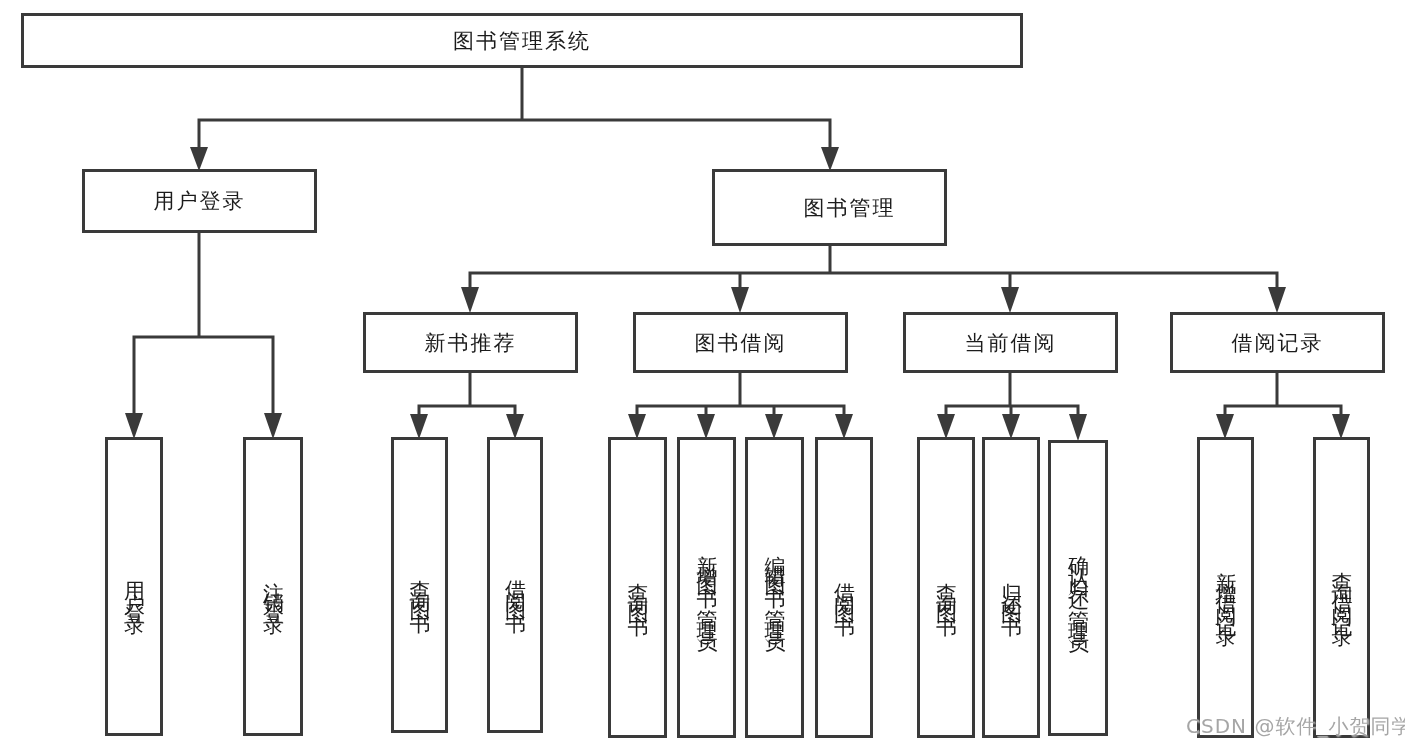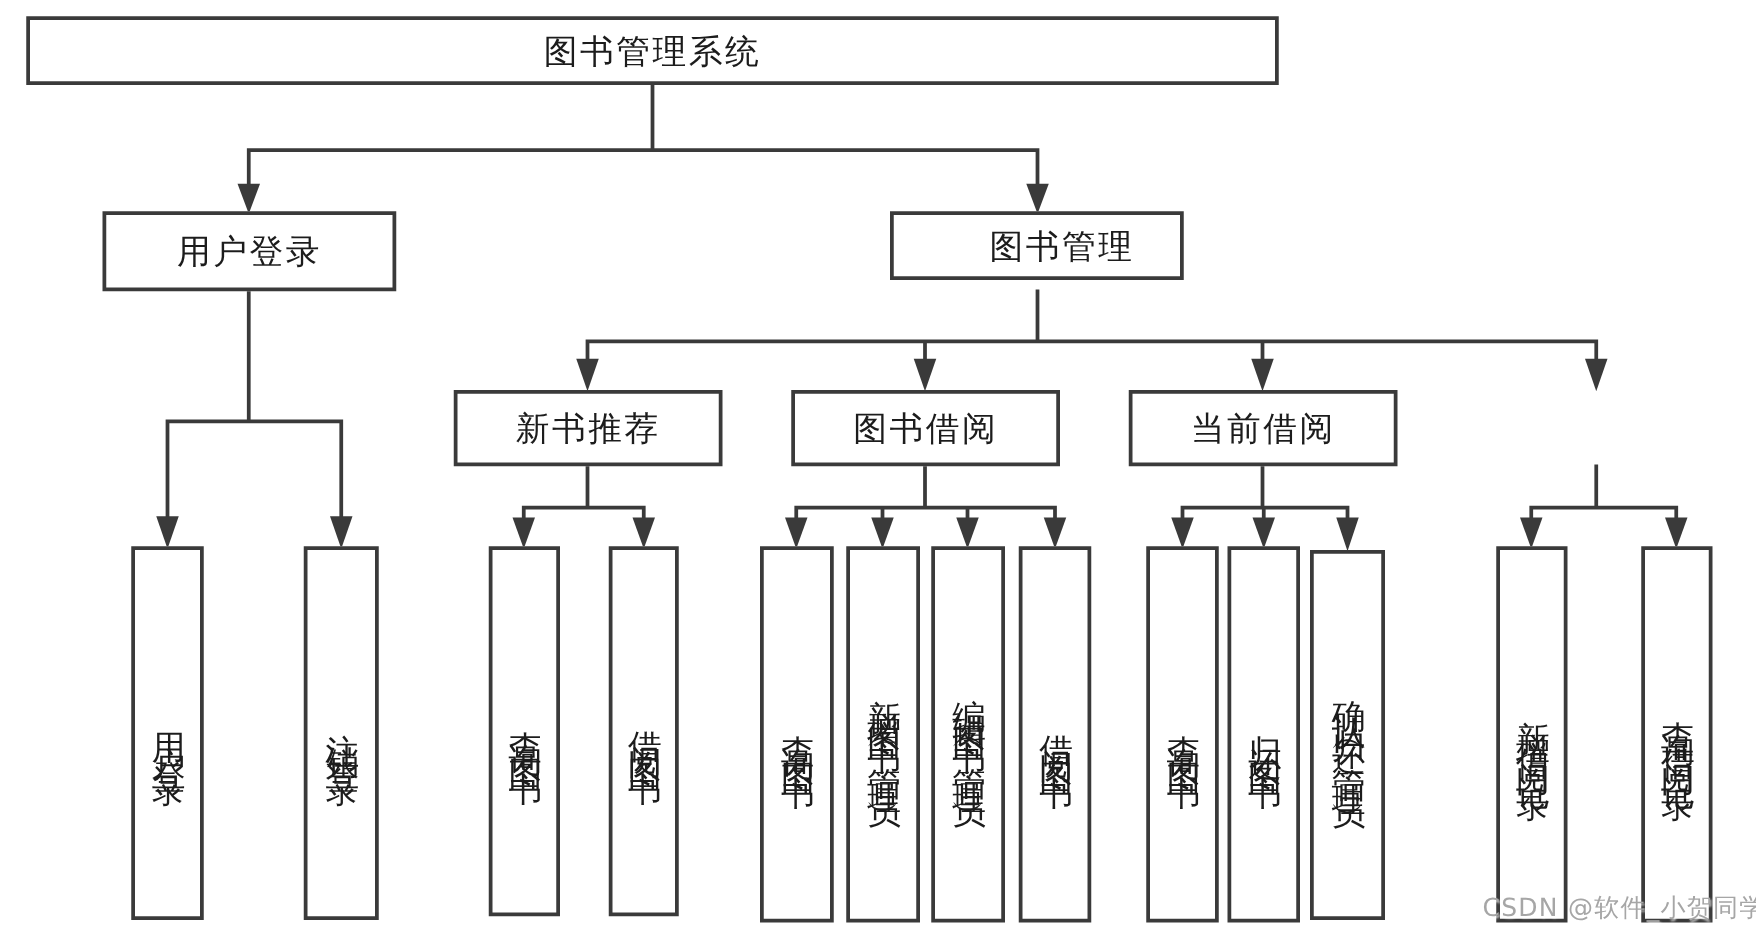--- a/index.html
+++ b/index.html
@@ -34,21 +34,21 @@
   .node {
     position: absolute;
     background: #fff;
     border: 3px solid var(--line-color);
     display: flex;
     align-items: center;
     justify-content: center;
   }
   .node .lbl {
     color: var(--text-color);
-    font-size: 27px;
+    font-size: 21px;
     letter-spacing: 2px;
     white-space: nowrap;
   }
   .node.v .lbl {
     writing-mode: vertical-rl;
     line-height: 1.1;
     letter-spacing: 11px;
     white-space: normal;
   }
   .watermark {
@@ -100,32 +100,35 @@
     </g>
   </svg>
 
   <div class="node h" style="left:21px; top:13px; width:1002px; height:55px;">
     <span class="lbl">图书管理系统</span>
   </div>
 
   <div class="node h" style="left:82px; top:169px; width:235px; height:64px;">
     <span class="lbl">用户登录</span>
   </div>
-  <div class="node h" style="left:712px; top:169px; width:235px; height:55px;padding-left:40px;">
+  <div class="node h" style="left:712px; top:169px; width:235px; height:77px;padding-left:40px;">
     <span class="lbl">图书管理</span>
   </div>
 
   <div class="node h" style="left:633px; top:312px; width:215px; height:61px;">
     <span class="lbl">图书借阅</span>
   </div>
   <div class="node h" style="left:363px; top:312px; width:215px; height:61px;">
     <span class="lbl">新书推荐</span>
   </div>
   <div class="node h" style="left:903px; top:312px; width:215px; height:61px;">
     <span class="lbl">当前借阅</span>
+  </div>
+  <div class="node h" style="left:1170px; top:312px; width:215px; height:61px;">
+    <span class="lbl">借阅记录</span>
   </div>
 
   <div class="node v" style="left:105px; top:437px; width:58px; height:299px;">
     <span class="lbl">用户登录</span>
   </div>
   <div class="node v" style="left:243px; top:437px; width:60px; height:299px;">
     <span class="lbl">注销登录</span>
   </div>
 
   <div class="node v" style="left:391px; top:437px; width:57px; height:296px;">

